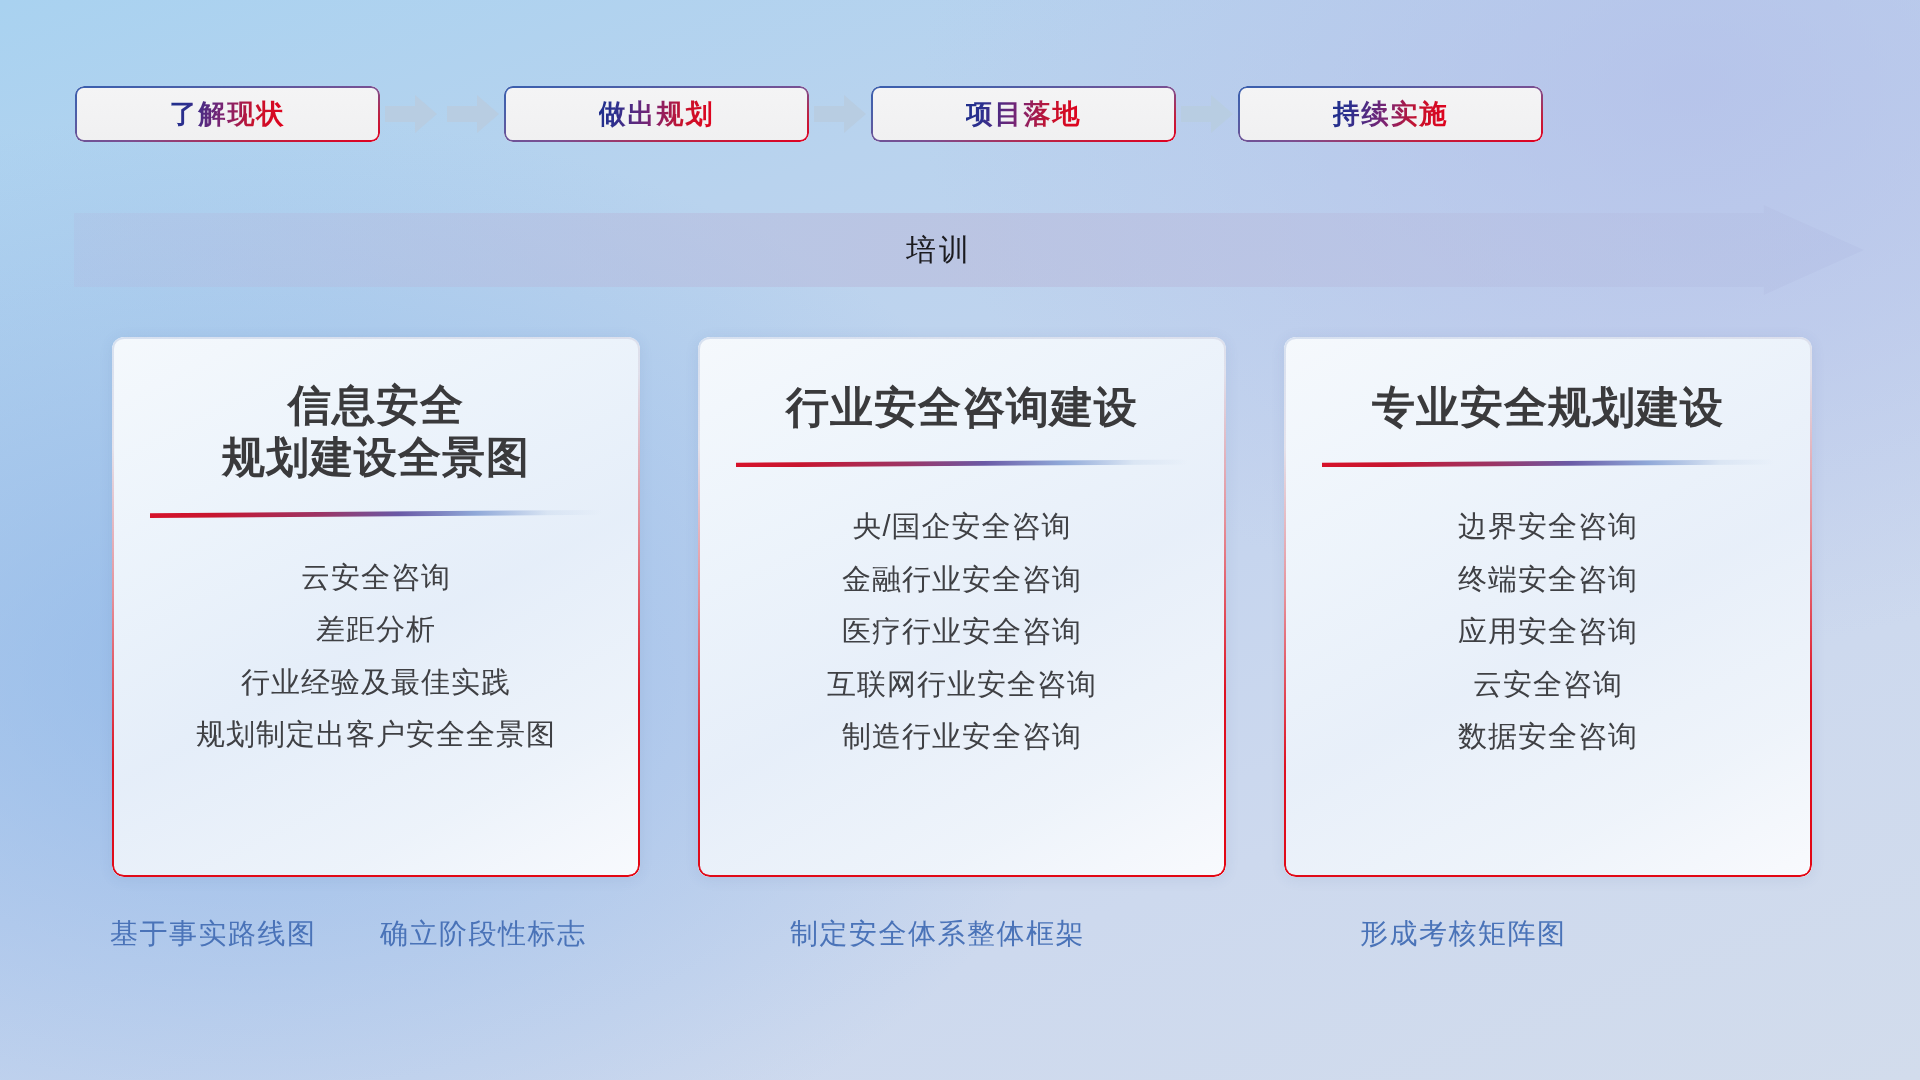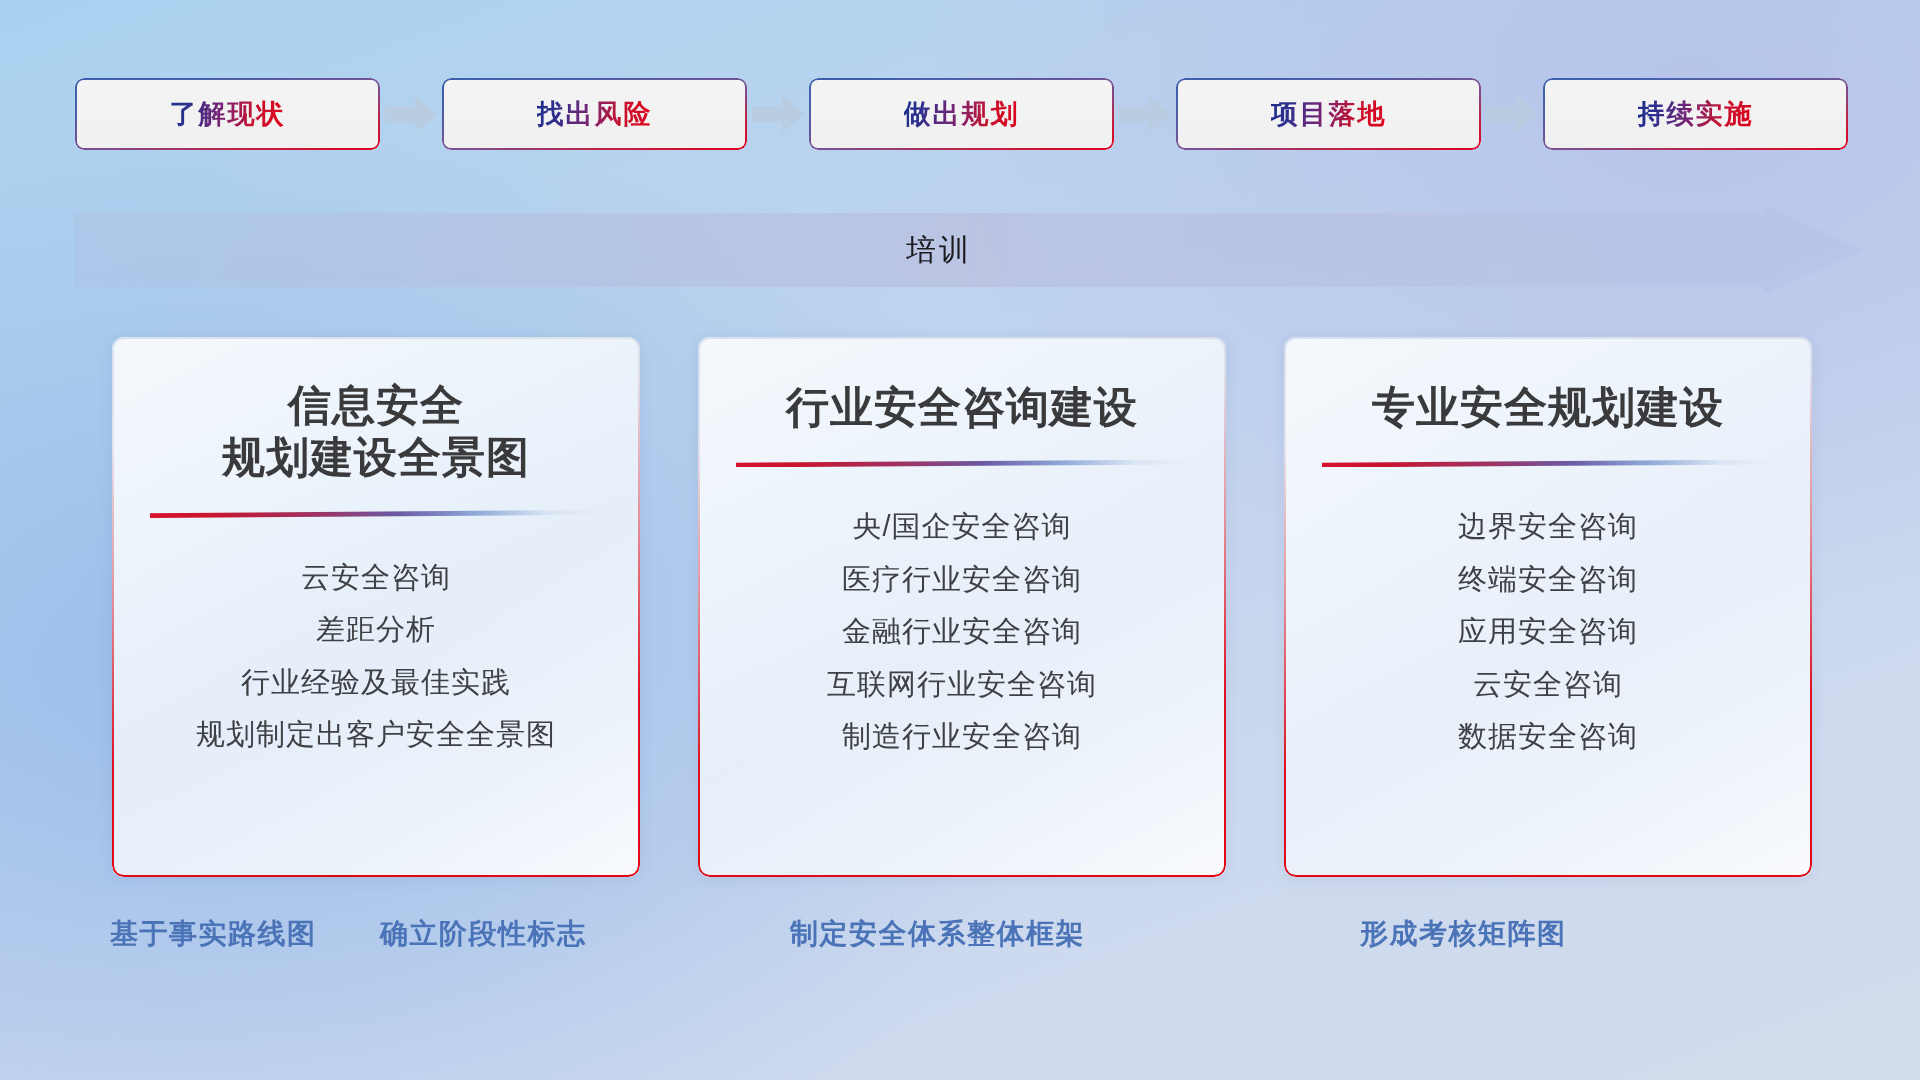--- a/index.html
+++ b/index.html
@@ -29,21 +29,21 @@
     top: 78px;
     width: 1770px;
     height: 72px;
     display: flex;
     align-items: center;
   }
 
   .process-step {
     position: relative;
     width: 305px;
-    height: 72px;
+    height: 56px;
     flex: 0 0 305px;
     border-radius: 9px;
     background: linear-gradient(180deg, #f4f4f5 0%, #f2f2f3 55%, #f0f0f1 100%);
     display: flex;
     align-items: center;
     justify-content: center;
   }
   
   .process-step::before {
     content: "";
@@ -217,21 +217,21 @@
   #bottom-labels {
     position: absolute;
     left: 0;
     top: 915px;
     width: 1920px;
     height: 46px;
   }
   .bottom-label {
     position: absolute;
     font-size: 28px;
-    font-weight: bold;
+    font-weight: normal;
     color: #4a73b8;
     letter-spacing: 1.5px;
     white-space: nowrap;
     top: 0;
   }
 </style>
 </head>
 <body>
 
 <div id="stage">
@@ -240,23 +240,20 @@
 
     <div class="process-step">
       <span class="process-label">了解现状</span>
     </div>
     <div class="step-arrow">
       <svg width="52" height="40" viewBox="0 0 52 40">
           <path d="M0 12 H30 V1 L52 20 L30 39 V28 H0 Z" fill="#b8cde2"></path>
         </svg>
     </div>
 
-    <div class="process-step">
-      <span class="process-label">找出风险</span>
-    </div>
     <div class="step-arrow">
       <svg width="52" height="40" viewBox="0 0 52 40">
           <path d="M0 12 H30 V1 L52 20 L30 39 V28 H0 Z" fill="#b8cde2"></path>
         </svg>
     </div>
 
     <div class="process-step">
       <span class="process-label">做出规划</span>
     </div>
     <div class="step-arrow">
@@ -304,22 +301,22 @@
     </div>
 
     <div class="card">
       <div class="card-inner">
         <div class="card-title one-line">
           <div>行业安全咨询建设</div>
         </div>
         <div class="card-divider"></div>
         <div class="card-list">
           <div class="card-list-item">央/国企安全咨询</div>
+          <div class="card-list-item">金融行业安全咨询</div>
           <div class="card-list-item">医疗行业安全咨询</div>
-          <div class="card-list-item">金融行业安全咨询</div>
           <div class="card-list-item">互联网行业安全咨询</div>
           <div class="card-list-item">制造行业安全咨询</div>
         </div>
       </div>
     </div>
 
     <div class="card">
       <div class="card-inner">
         <div class="card-title one-line">
           <div>专业安全规划建设</div>

